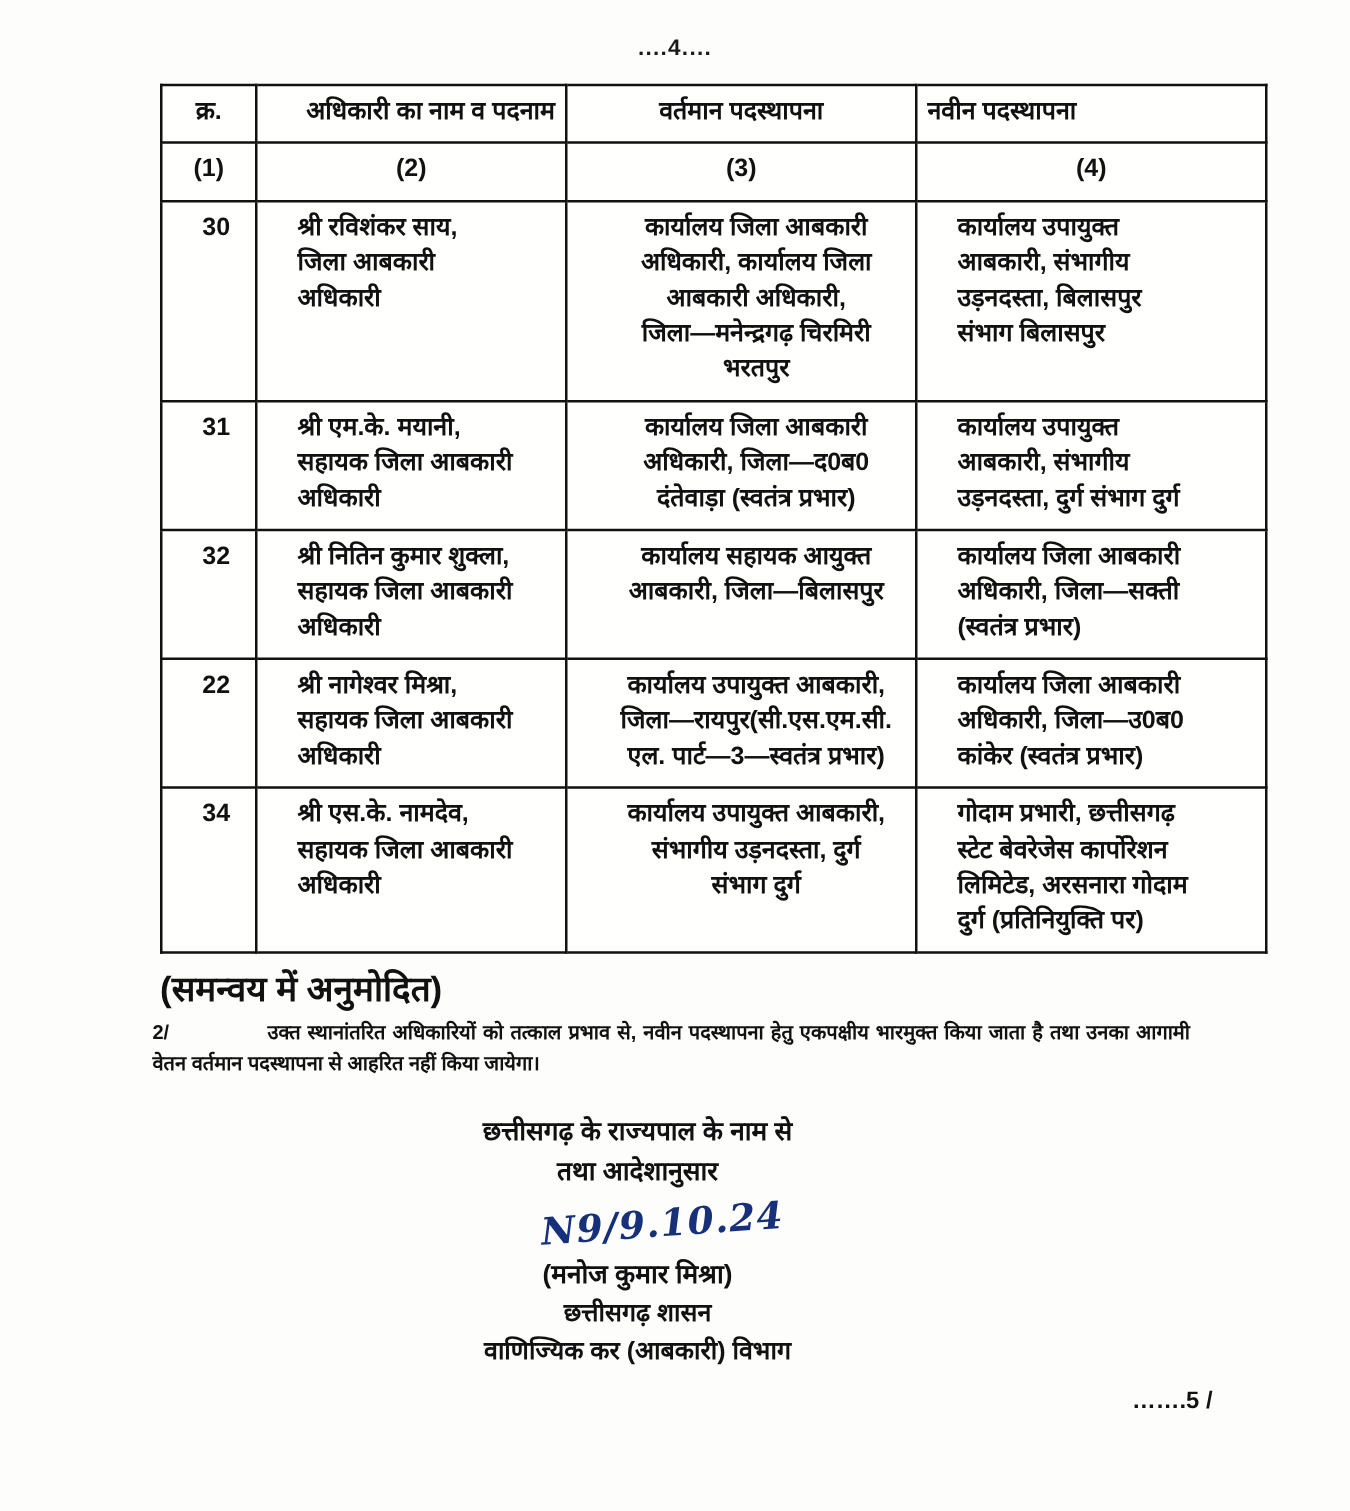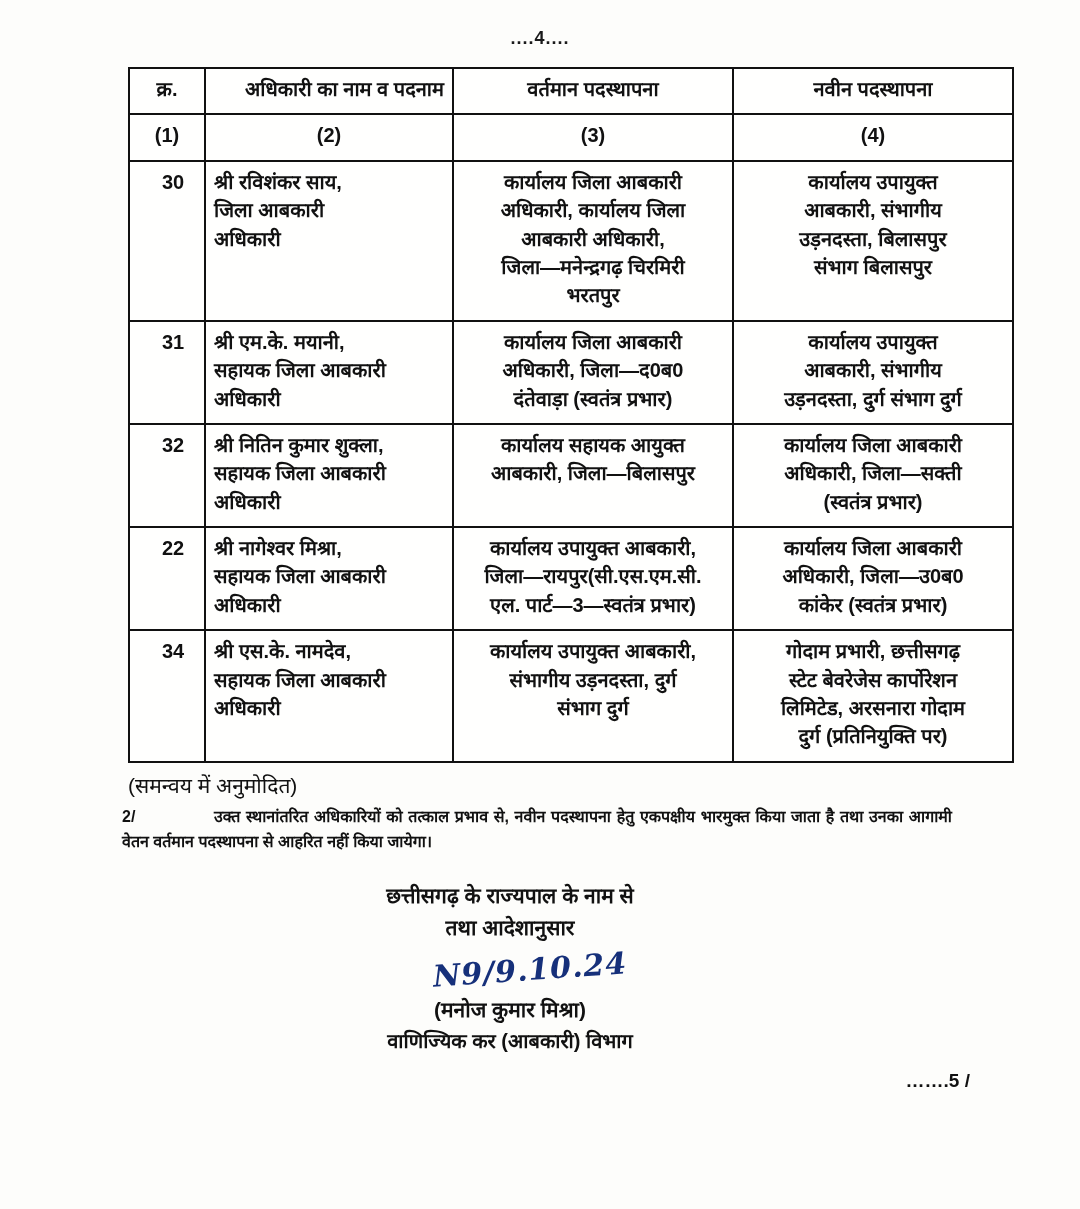--- a/index.html
+++ b/index.html
@@ -51,21 +51,21 @@
     vertical-align: top;
     padding: 6px 8px 10px 8px;
     font-size: 20px;
     line-height: 1.42;
     color: #111;
     font-weight: 600;
   }
   .col-sn { width: 58px; text-align: center; }
   .col-name { width: 230px; text-align: right; }
   .col-cur { width: 262px; text-align: center; }
-  .col-new { width: 262px; text-align: center; }
+  .col-new { width: 262px; text-align: left; }
 
   thead th {
     text-align: center;
     font-weight: 700;
     padding-top: 10px;
     padding-bottom: 10px;
   }
   thead th.col-sn { vertical-align: top; }
   .numrow td {
     text-align: center;
@@ -74,27 +74,27 @@
     font-size: 19px;
   }
   tbody tr td.col-sn {
     text-align: center;
     font-weight: 600;
     padding-left: 20px;
   }
   tbody tr td.col-name {
     text-align: left;
   }
-  .cell-lines span { display: block; }
+  .cell-lines span { display: block; margin-left: 24px; }
 
   
   .approved {
     margin: 8px 128px 0 128px;
-    font-size: 21px;
-    font-weight: 400;
+    font-size: 28px;
+    font-weight: 700;
   }
   .para {
     margin: 6px 128px 0 122px;
     font-size: 16px;
     font-weight: 600;
     line-height: 1.55;
     text-align: justify;
   }
   .para .lead {
     display: inline-block;
@@ -265,18 +265,19 @@
 
   <div class="para">
     <span class="lead">2/</span><span>उक्त स्थानांतरित अधिकारियों को तत्काल प्रभाव से, नवीन पदस्थापना हेतु एकपक्षीय भारमुक्त किया जाता है तथा उनका आगामी वेतन वर्तमान पदस्थापना से आहरित नहीं किया जायेगा।</span>
   </div>
 
   <div class="sign-block">
     <span class="line">छत्तीसगढ़ के राज्यपाल के नाम से</span>
     <span class="line">तथा आदेशानुसार</span>
     <span class="handwrite">N9/9.10.24</span>
     <span class="line">(मनोज कुमार मिश्रा)</span>
+    <span class="line sign-small">छत्तीसगढ़ शासन</span>
     <span class="line sign-small">वाणिज्यिक कर (आबकारी) विभाग</span>
   </div>
 
   <div class="footer-page">…….5 /</div>
 
 </div>
 
 </body></html>

